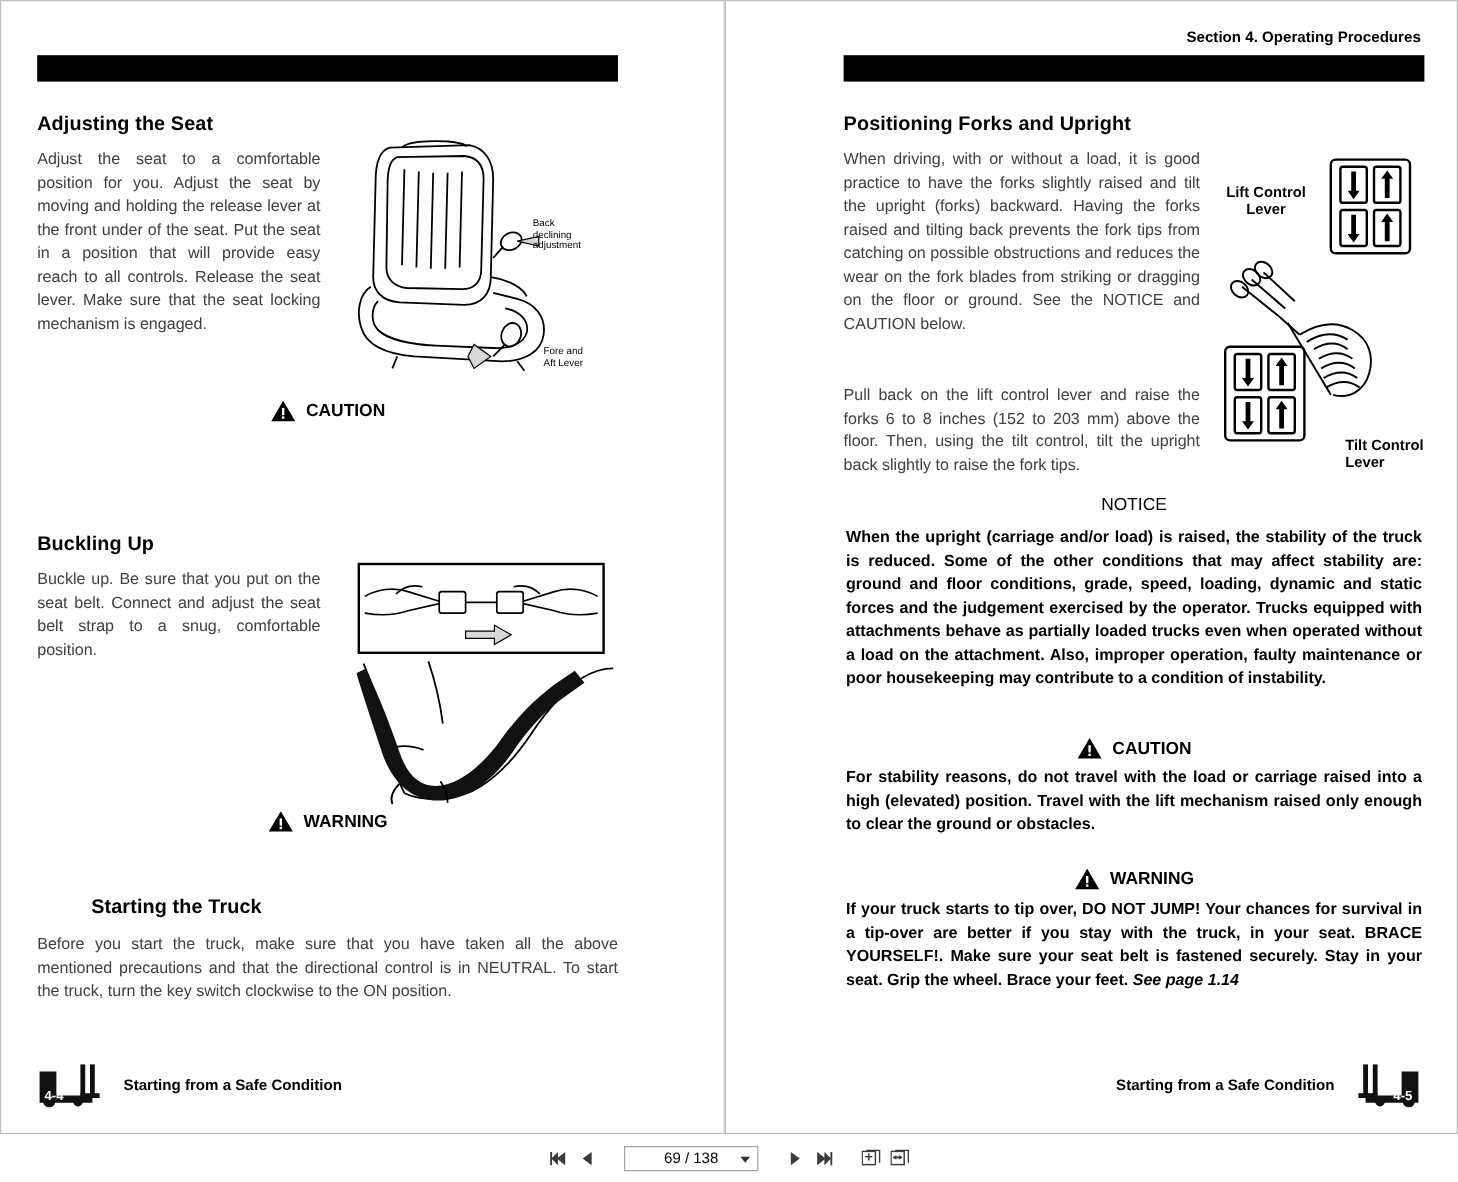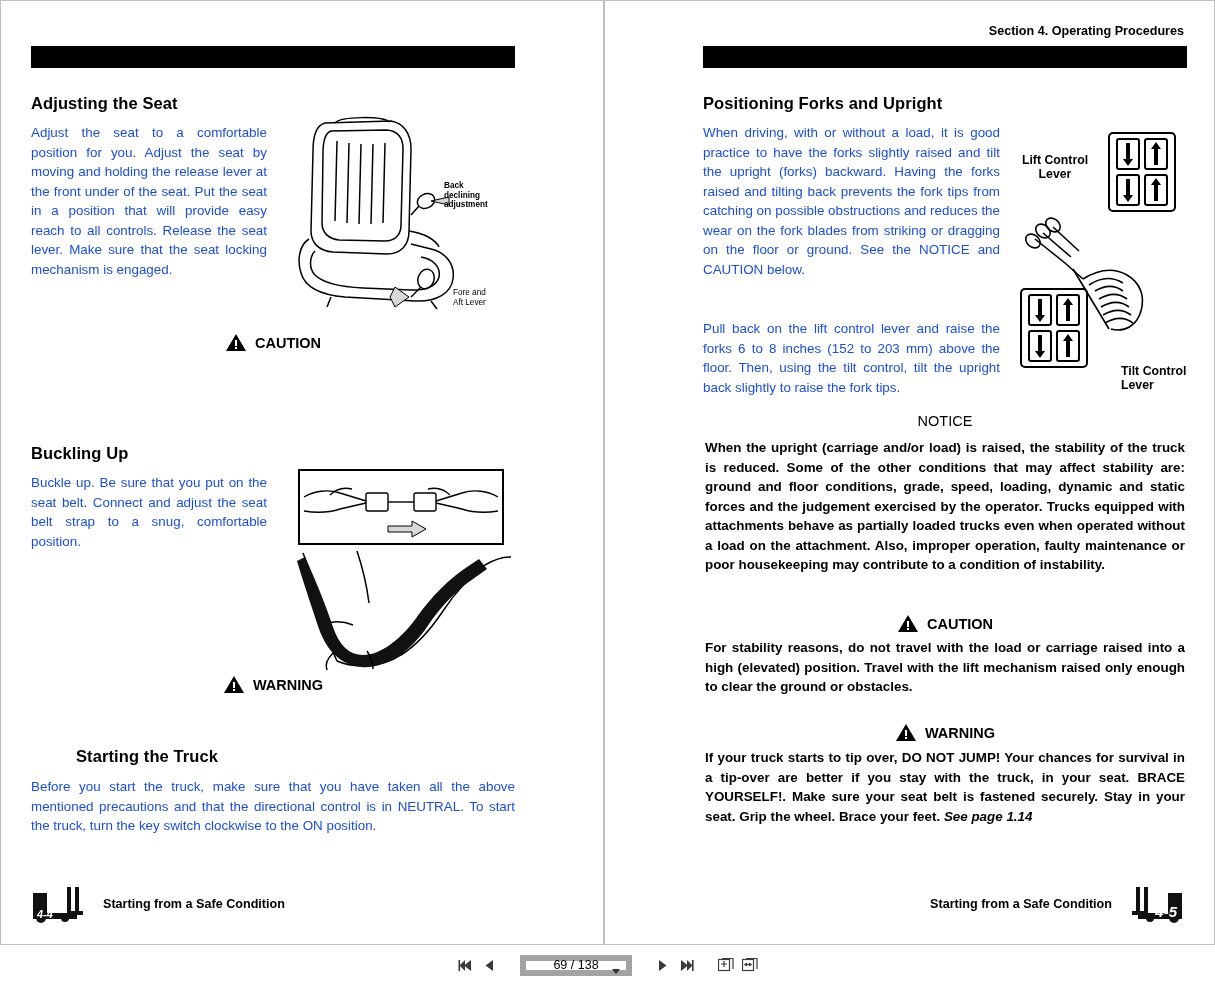--- a/index.html
+++ b/index.html
@@ -36,21 +36,21 @@
   
   .h2 {
     font-size: 16.5px;
     font-weight: bold;
     color: #000;
     letter-spacing: 0.1px;
   }
   .body {
     font-size: 13.4px;
     line-height: 19.5px;
-    color: #1d4ed8;
+    color: #404040;
     text-align: justify;
   }
   .bold-body {
     font-size: 13.4px;
     line-height: 19.5px;
     color: #000;
     font-weight: bold;
     text-align: justify;
   }
   .blackbar {
@@ -84,34 +84,34 @@
     width: 22px; height: 19px;
   }
   .tri svg { display: block; }
   .footer-text {
     font-size: 12.6px;
     font-weight: bold;
     color: #000;
   }
   .truck-badge {
     position: relative;
-    width: 58px; height: 38px; font-style: italic;
+    width: 58px; height: 38px;
   }
   .pagenum {
     position: absolute;
     left: 6px; bottom: 3px;
     color: #fff;
     font-size: 11px;
     font-weight: bold;
   }
   .pagenum-r {
     position: absolute;
     right: 7px; bottom: 3px;
     color: #fff;
-    font-size: 15px;
+    font-size: 11px;
     font-weight: bold;
   }
 
   
   #toolbar {
     position: absolute;
     left: 0; bottom: 0;
     width: 1215px; height: 40px;
     background: #ffffff;
     display: flex;
@@ -121,21 +121,21 @@
   }
   .tb-btn {
     width: 17px; height: 17px;
     display: flex; align-items: center; justify-content: center;
     cursor: pointer;
     color: #3a3a3a;
   }
   .tb-btn svg { display:block; }
   #pagebox {
     width: 112px; height: 21px;
-    border: 6px solid #a3a3a3;
+    border: 1px solid #a3a3a3;
     background: #fff;
     font-size: 12.5px;
     font-family: "Liberation Sans", sans-serif;
     color: #000;
     padding: 0 4px;
     display: flex;
     align-items: center;
     position: relative;
   }
   #pagebox .val { flex: 1; text-align: center; }
@@ -187,21 +187,21 @@
             <path d="M130 176 L120 186"></path>
           </g>
 
           <g fill="#d8d8d8" stroke="#000" stroke-width="1">
             <polygon points="140,90 158,86 158,94"></polygon>
             <polygon points="118,186 104,176 99,186 104,196"></polygon>
           </g>
         </svg>
       </div>
 
-      <div class="inner label-small" style="left:443px; top:180px; white-space:pre-line;font-weight:bold;">Back
+      <div class="inner label-small" style="left:443px; top:180px; white-space:pre-line;">Back
 declining
 adjustment</div>
 
       <div class="inner label-small" style="left:452px; top:287px; white-space:pre-line;">Fore and
 Aft Lever</div>
 
       <div class="inner alert-head" style="left:30px; top:332px; width:484px;">
         <span class="tri">
           <svg width="22" height="19" viewBox="0 0 22 19">
             <polygon points="11,1 21,18 1,18" fill="#000"></polygon>

